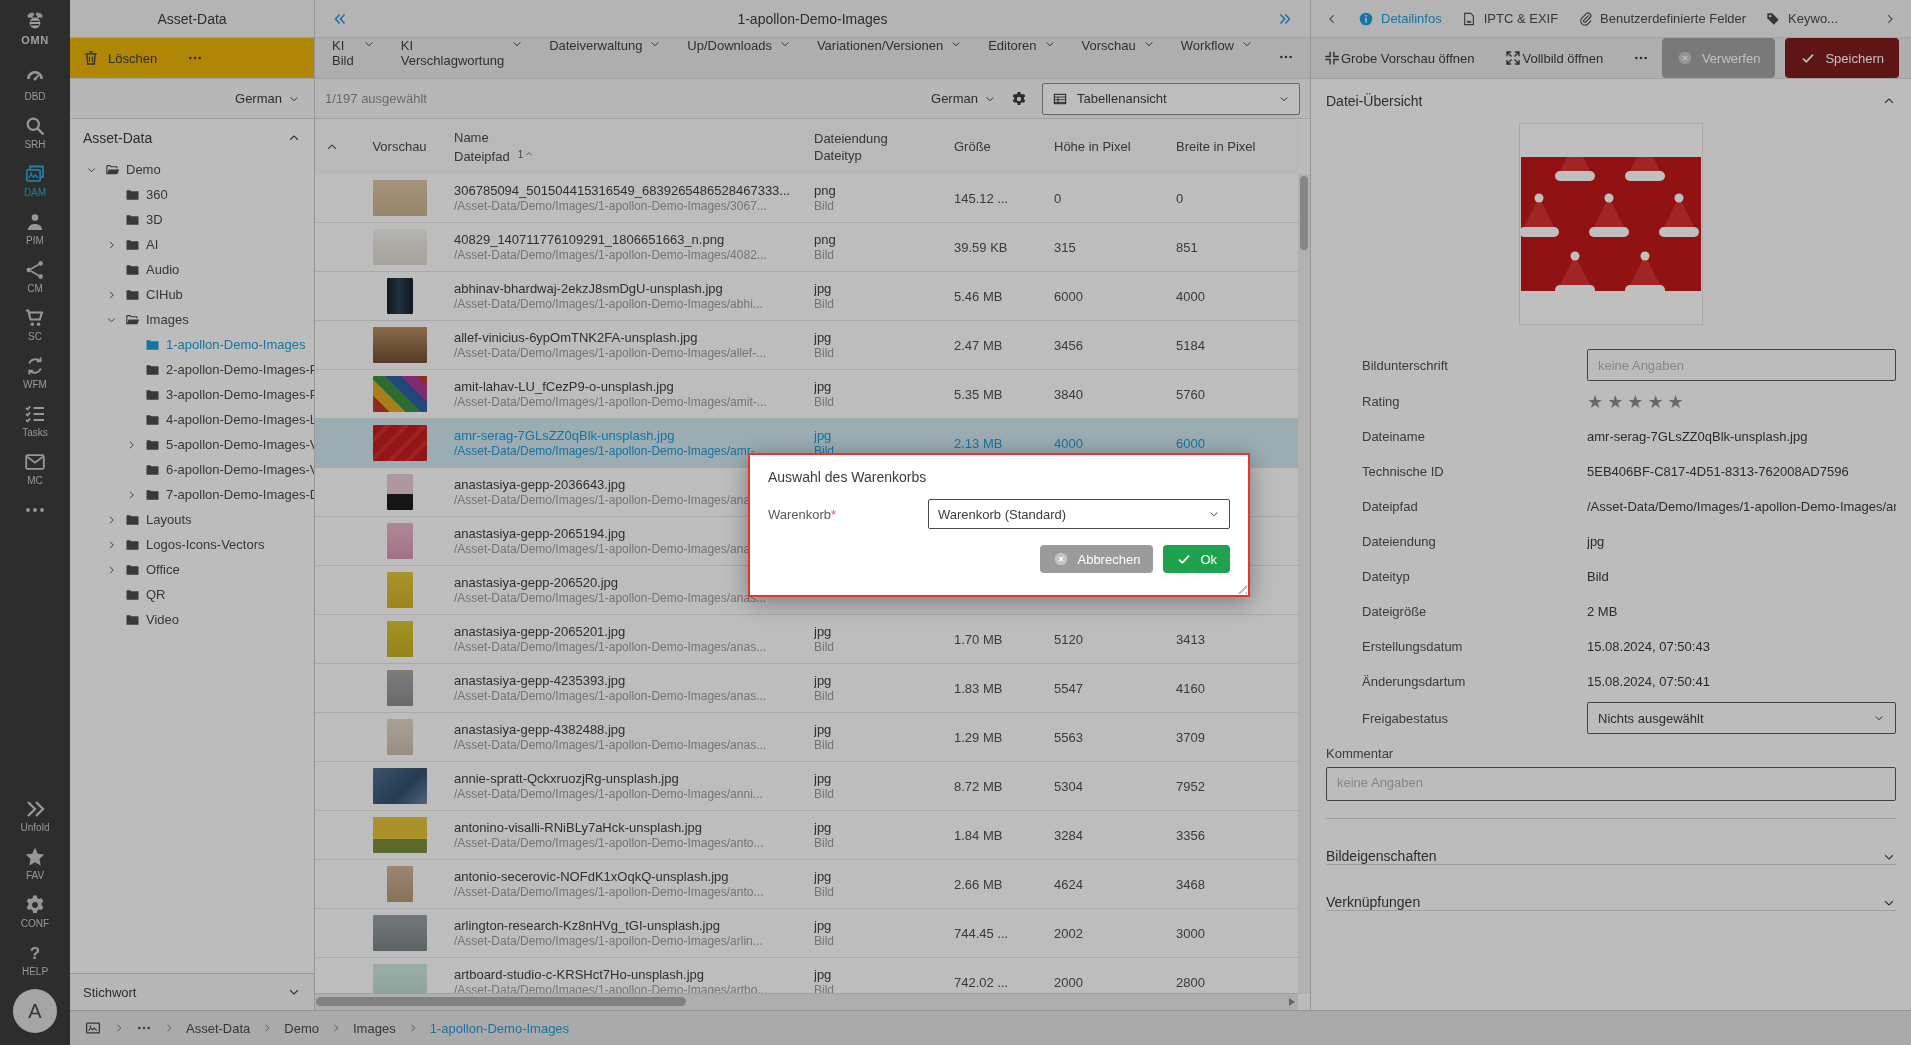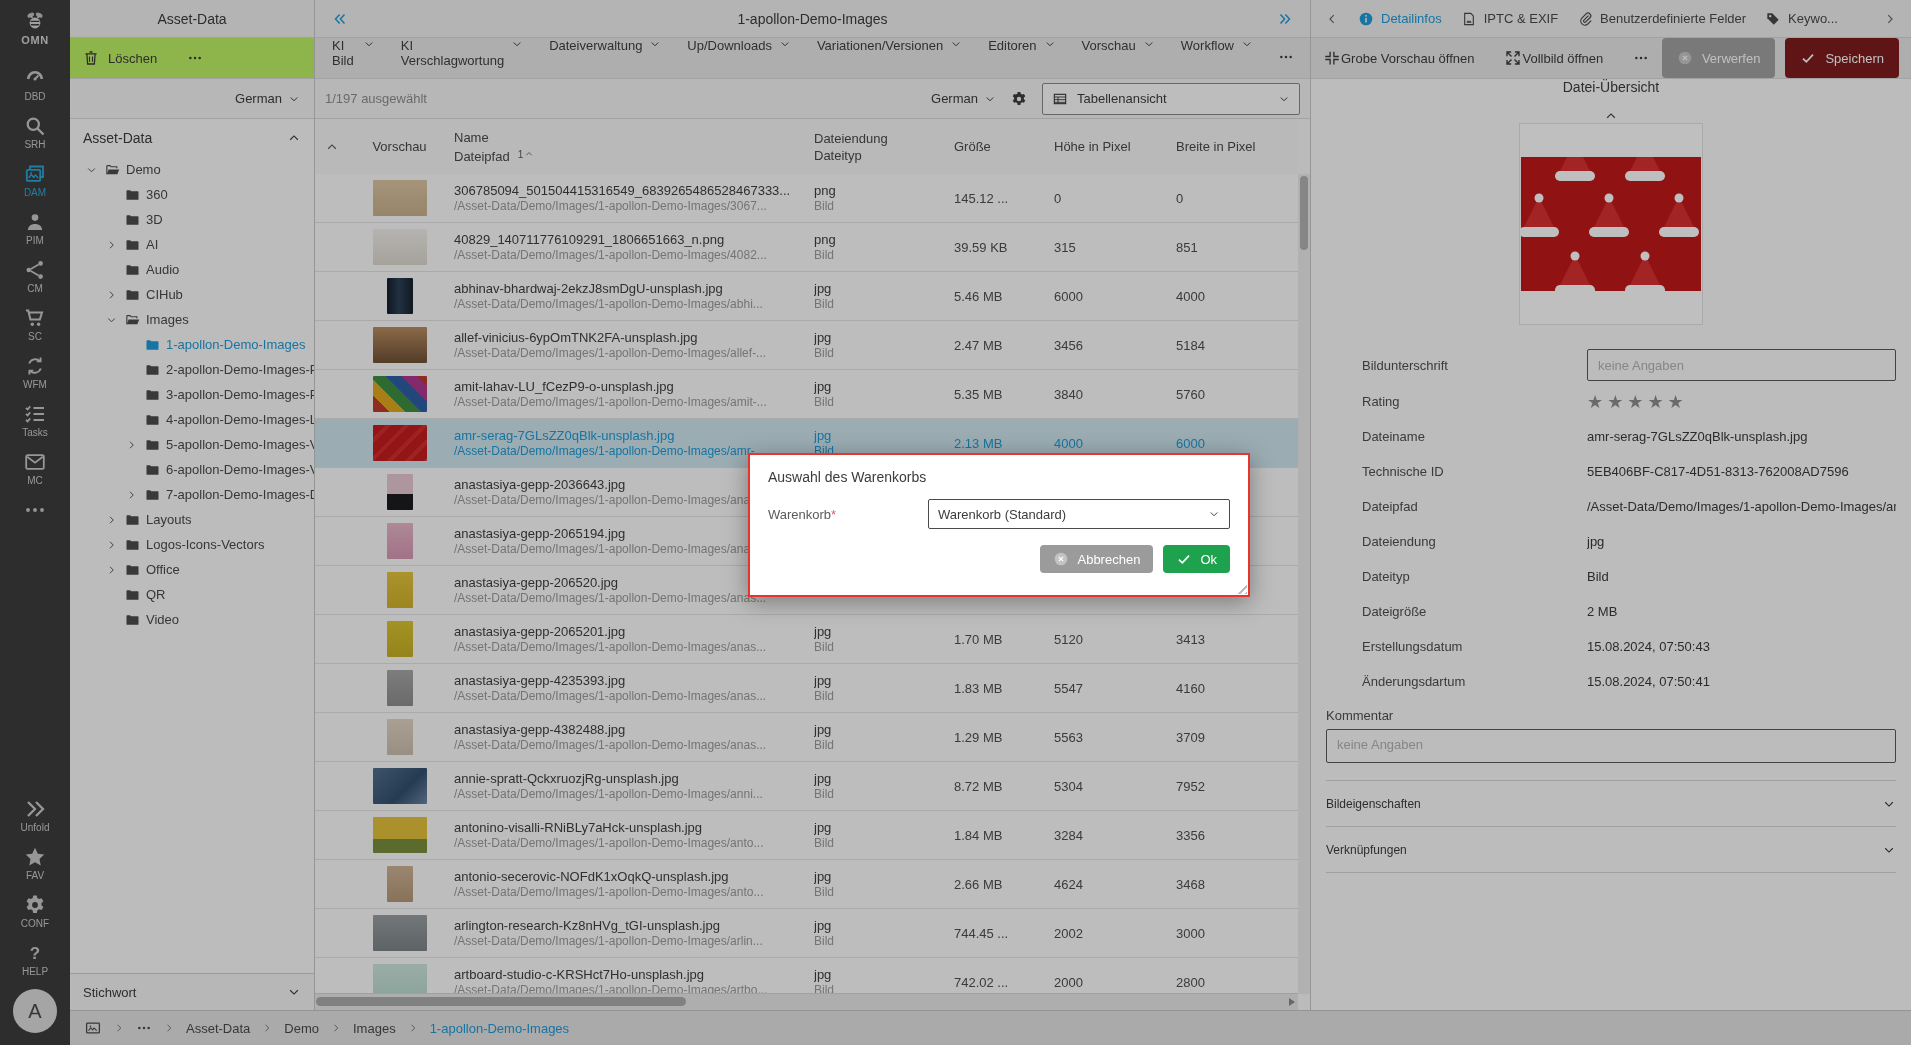--- a/index.html
+++ b/index.html
@@ -16,21 +16,21 @@
   .rail-logo .lbl{font-size:11px;font-weight:bold;letter-spacing:.6px;margin-top:1px;}
   .rail-item{display:flex;flex-direction:column;align-items:center;margin-bottom:12px;color:#c9c9c9;cursor:pointer;}
   .rail-item .lbl{font-size:10px;margin-top:1px;}
   .rail-item.active{color:#2ba7d8;}
   .rail-spacer{flex:1;}
   .rail-avatar{width:44px;height:44px;border-radius:50%;background:#dcdcdc;color:#4a4a4a;display:flex;align-items:center;justify-content:center;font-size:20px;margin-bottom:12px;cursor:pointer;}
 
   
   .left-panel{position:absolute;left:70px;top:0;width:245px;height:1010px;background:#fbfbfb;border-right:1px solid #c9c9c9;display:flex;flex-direction:column;box-sizing:border-box;}
   .panel-title{height:37px;flex:0 0 37px;background:#f1f1f1;border-bottom:1px solid #d9d9d9;display:flex;align-items:center;justify-content:center;font-size:14px;color:#3c3c3c;}
-  .lp-toolbar{height:40px;flex:0 0 40px;background:#bef264;border-bottom:1px solid #d9d9d9;display:flex;align-items:center;padding:0 12px;gap:8px;color:#3c3c3c;}
+  .lp-toolbar{height:40px;flex:0 0 40px;background:#eab308;border-bottom:1px solid #d9d9d9;display:flex;align-items:center;padding:0 12px;gap:8px;color:#3c3c3c;}
   .lp-toolbar .gap{width:14px;}
   .lp-lang{height:39px;flex:0 0 39px;background:#f5f5f5;border-bottom:1px solid #d9d9d9;display:flex;align-items:center;justify-content:flex-end;gap:6px;padding:0 14px;color:#3c3c3c;}
   .tree-head{height:38px;flex:0 0 38px;display:flex;align-items:center;justify-content:space-between;padding:0 13px;font-size:14px;color:#3c3c3c;}
   .tree{flex:1;overflow:hidden;padding-left:8px;}
   .tree-item{height:25px;display:flex;align-items:center;gap:5px;white-space:nowrap;color:#4a4a4a;cursor:pointer;overflow:hidden;}
   .tree-item .slot{width:15px;flex:0 0 15px;display:flex;justify-content:center;color:#5a5a5a;}
   .tree-item .fslot{width:17px;flex:0 0 17px;color:#4c4c4c;}
   .tree-item.lvl1{padding-left:6px;}
   .tree-item.lvl2{padding-left:26px;}
   .tree-item.lvl3{padding-left:46px;}
@@ -83,34 +83,34 @@
   .rp-arrow{color:#6a6a6a;cursor:pointer;}
   .rp-arrow.right{margin-left:auto;}
   .rp-toolbar{height:40px;flex:0 0 40px;background:#e9e9e9;border-bottom:1px solid #d9d9d9;display:flex;align-items:center;gap:10px;padding:0 12px;color:#3c3c3c;}
   .tool-lbl{display:flex;align-items:center;cursor:pointer;}
   .rp-toolbar .sp{width:10px;}
   .btns{margin-left:auto;display:flex;gap:10px;}
   .btn{height:40px;border:none;border-radius:4px;display:flex;align-items:center;gap:9px;padding:0 15px;color:#fff;font-size:13px;font-family:inherit;cursor:pointer;}
   .btn-gray{background:#a2a2a2;}
   .btn-green{background:#7f1d1d;}
   .rp-content{flex:1;padding:0 15px;overflow:hidden;}
-  .rp-sec-head{height:44px;display:flex;align-items:center;justify-content:space-between;font-size:14px;color:#3c3c3c;flex-direction:column;}
+  .rp-sec-head{height:44px;display:flex;align-items:center;justify-content:space-between;font-size:14px;color:#3c3c3c;}
   .preview-wrap{display:flex;justify-content:center;margin-bottom:24px;}
   .preview-box{width:182px;height:200px;background:#ffffff;border:1px solid #e3e3e3;display:flex;align-items:center;justify-content:center;}
   .field-row{display:flex;align-items:center;min-height:29px;margin-bottom:6px;}
   .field-label{flex:0 0 225px;color:#4f4f4f;margin-left:36px;}
   .field-value{color:#3a3a3a;overflow:hidden;white-space:nowrap;flex:1;}
   .field-input{flex:1;height:30px;border:1px solid #5a5a5a;border-radius:2px;background:transparent;padding:0 10px;font:inherit;color:#3a3a3a;}
   .field-input::placeholder,.comment-box::placeholder{color:#b3b3b3;}
   .field-select{flex:1;height:30px;border:1px solid #5a5a5a;border-radius:2px;display:flex;align-items:center;justify-content:space-between;padding:0 10px;cursor:pointer;color:#3a3a3a;}
   .stars{display:flex;gap:4px;color:#8e8e8e;font-size:18px;line-height:18px;cursor:pointer;}
   .comment-label{margin:12px 0 6px;color:#4f4f4f;}
   .comment-box{width:100%;box-sizing:border-box;height:34px;border:1px solid #5a5a5a;border-radius:2px;background:transparent;padding:7px 10px;font:inherit;resize:none;}
   .rp-collapse{margin-top:14px;}
-  .collapse-row{height:45px;border-top:1px solid #d6d6d6;display:flex;align-items:center;justify-content:space-between;font-size:12px;color:#3c3c3c;cursor:pointer;}
+  .collapse-row{height:45px;border-top:1px solid #d6d6d6;display:flex;align-items:flex-end;justify-content:space-between;font-size:14px;color:#3c3c3c;cursor:pointer;}
   .collapse-row:last-child{border-bottom:1px solid #d6d6d6;}
 
   
   .breadcrumb{position:absolute;left:70px;top:1010px;width:1841px;height:35px;background:#e3e3e3;border-top:1px solid #c6c6c6;display:flex;align-items:center;gap:11px;padding:0 14px;box-sizing:border-box;color:#4a4a4a;}
   .crumb{cursor:pointer;}
   .crumb-sep{color:#7a7a7a;}
   .crumb-last{color:#1e9cd8;}
 
   
   .dim{position:absolute;inset:0;background:rgba(0,0,0,.25);z-index:40;pointer-events:none;}
@@ -1170,20 +1170,31 @@
             <span class="field-label">Dateigröße</span>
             <span class="field-value">2 MB</span>
           </div>
           <div class="field-row">
             <span class="field-label">Erstellungsdatum</span>
             <span class="field-value">15.08.2024, 07:50:43</span>
           </div>
           <div class="field-row">
             <span class="field-label">Änderungsdartum</span>
             <span class="field-value">15.08.2024, 07:50:41</span>
+          </div>
+          <div class="field-row">
+            <span class="field-label">Freigabestatus</span>
+            <span class="field-select">
+              <span>Nichts ausgewählt</span>
+              <span class="i12" data-icon="chevron-down-icon">
+                <svg viewBox="0 0 24 24" fill="none" stroke="currentColor" stroke-width="2">
+                  <path d="M5.5 9l6.5 6.5L18.5 9"></path>
+                </svg>
+              </span>
+            </span>
           </div>
         </div>
       <div class="comment-label">Kommentar</div>
       <textarea class="comment-box" placeholder="keine Angaben" style=""></textarea>
       <div class="rp-collapse" id="rp-collapse">
           <div class="collapse-row">
             <span>Bildeigenschaften</span>
             <span class="i14" data-icon="chevron-down-icon">
               <svg viewBox="0 0 24 24" fill="none" stroke="currentColor" stroke-width="2">
                 <path d="M5.5 9l6.5 6.5L18.5 9"></path>

